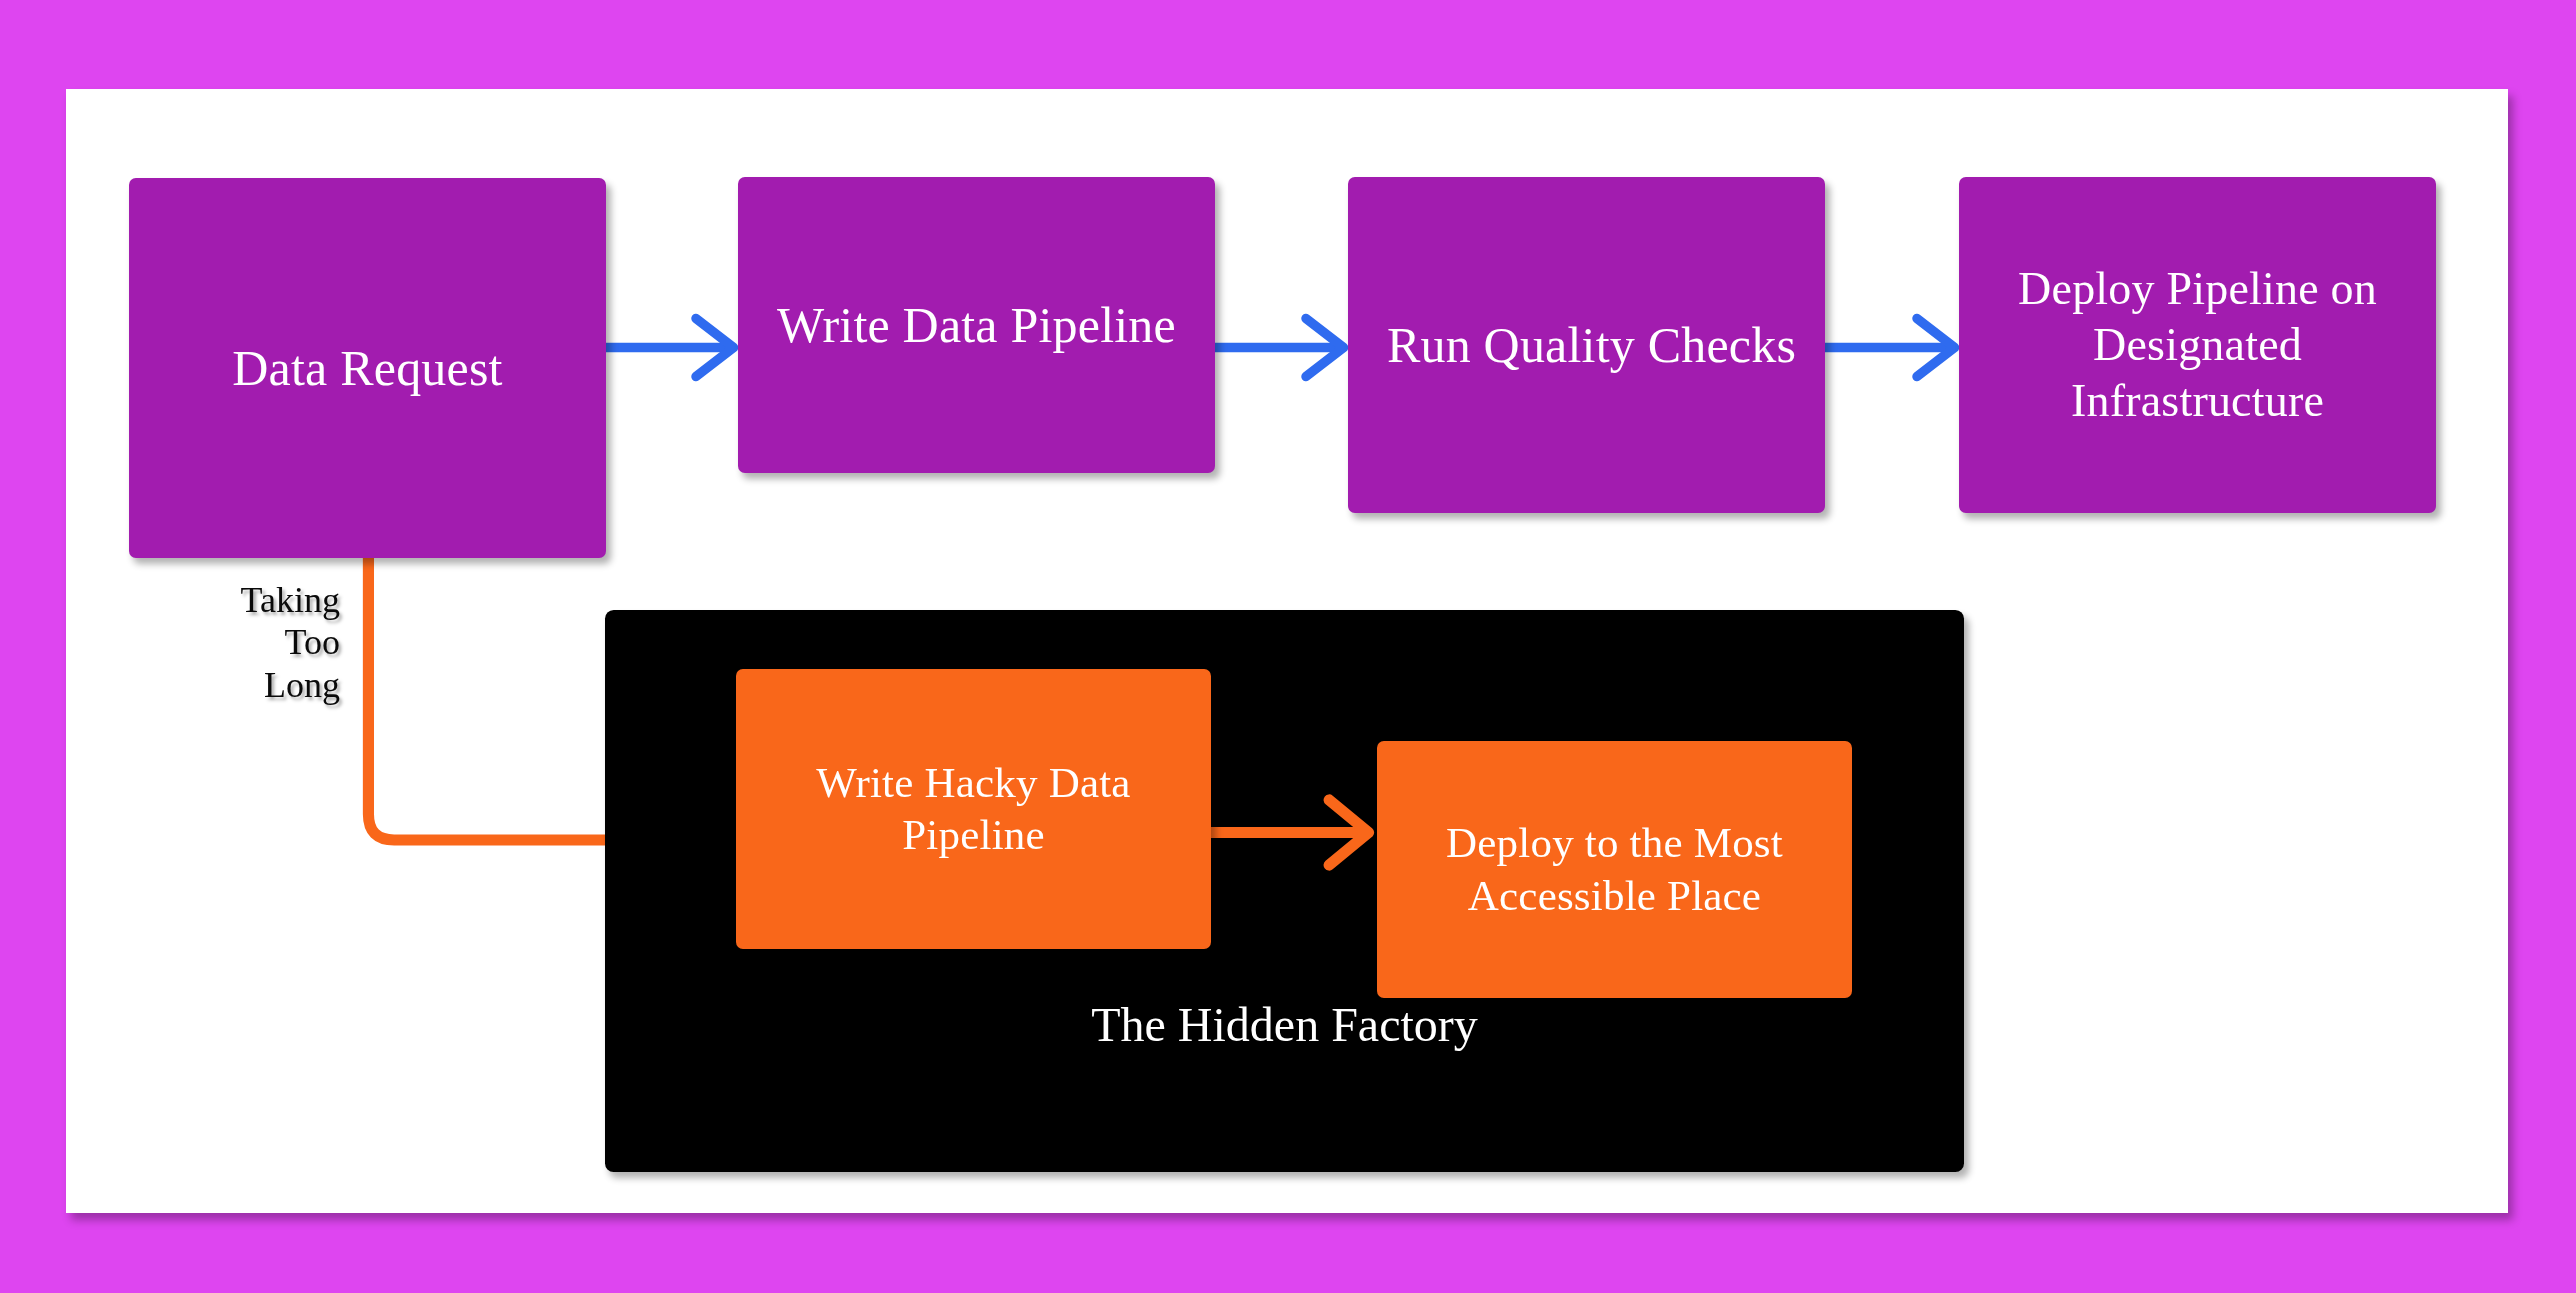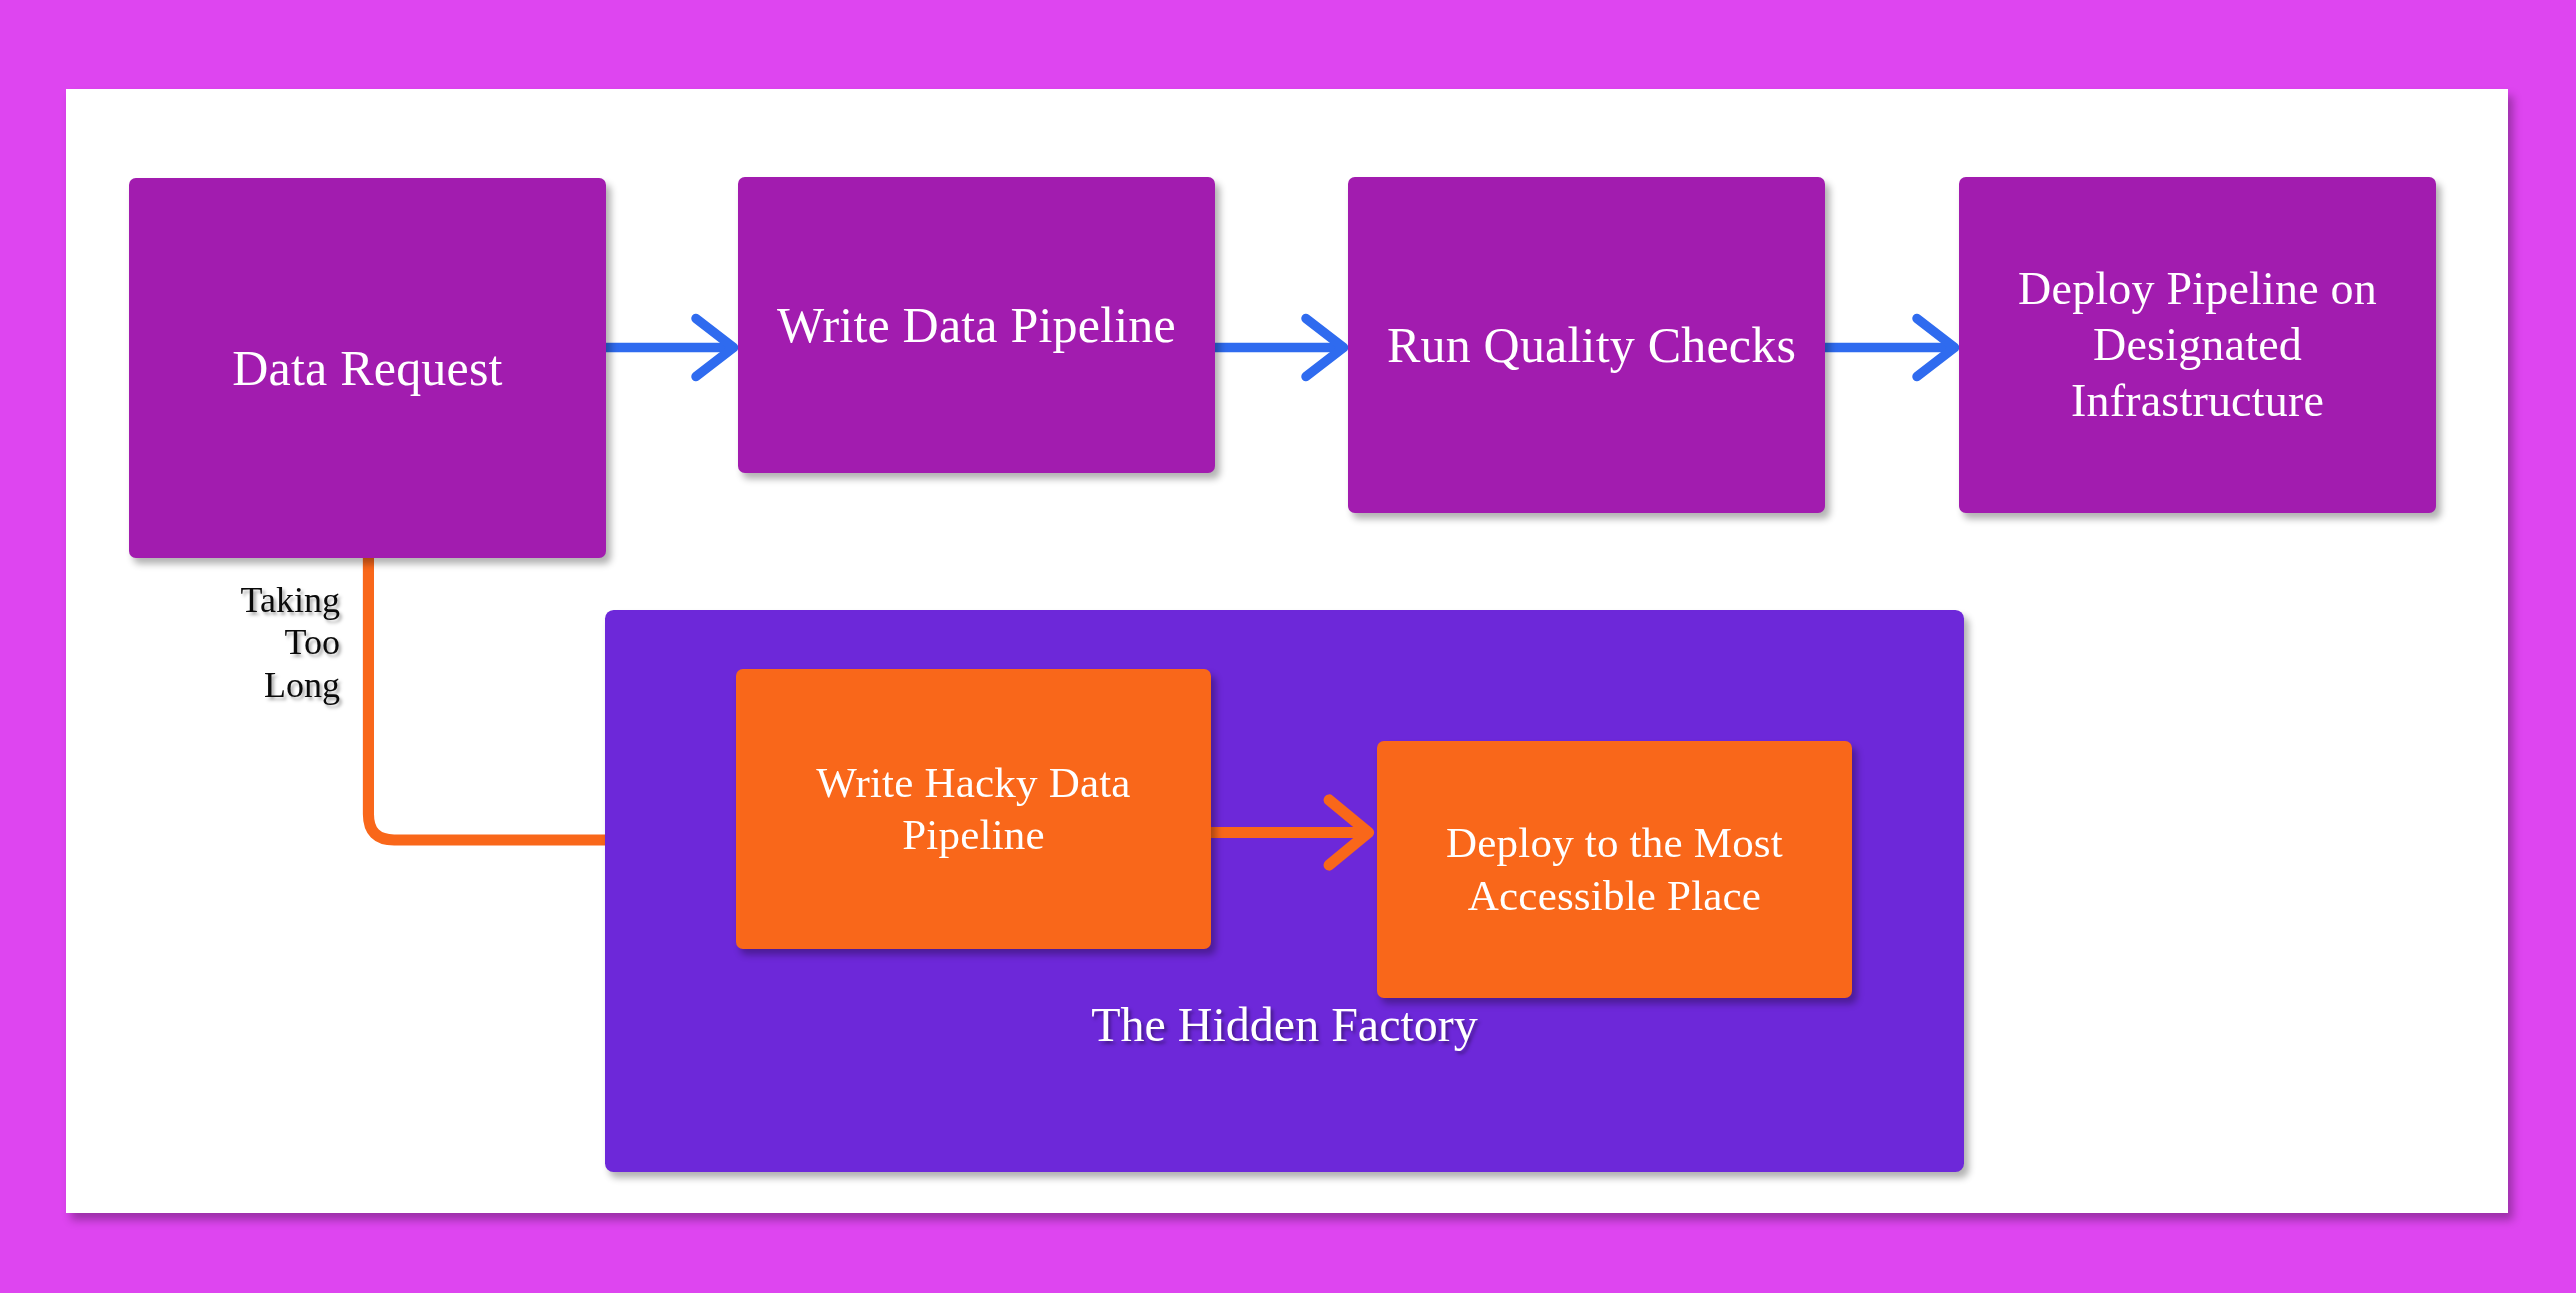--- a/index.html
+++ b/index.html
@@ -34,21 +34,21 @@
   .orange{background:#f9671a;}
 
   .n1{left:129px;top:178px;width:477px;height:380px;font-size:50px;}
   .n2{left:738px;top:177px;width:477px;height:296px;font-size:50px;}
   .n3{left:1348px;top:177px;width:477px;height:336px;font-size:50px;padding-left:32px;}
   .n4{left:1959px;top:177px;width:477px;height:336px;font-size:46px;}
 
   
   .factory{
     position:absolute;left:605px;top:610px;width:1359px;height:562px;
-    background:#6d28d9;border-radius:8.6px;
+    background:#000000;border-radius:8.6px;
     box-shadow:4.3px 6px 7.7px rgba(0,0,0,.30);
   }
   .factory-label{
     position:absolute;left:0;right:0;top:387px;
     text-align:center;color:#ffffff;font-size:48px;
     text-shadow:2.6px 3.4px 3.4px rgba(0,0,0,.35);
   }
   .o1{left:736px;top:669px;width:475px;height:280px;font-size:43px;}
   .o2{left:1377px;top:741px;width:475px;height:257px;font-size:43px;}
 

